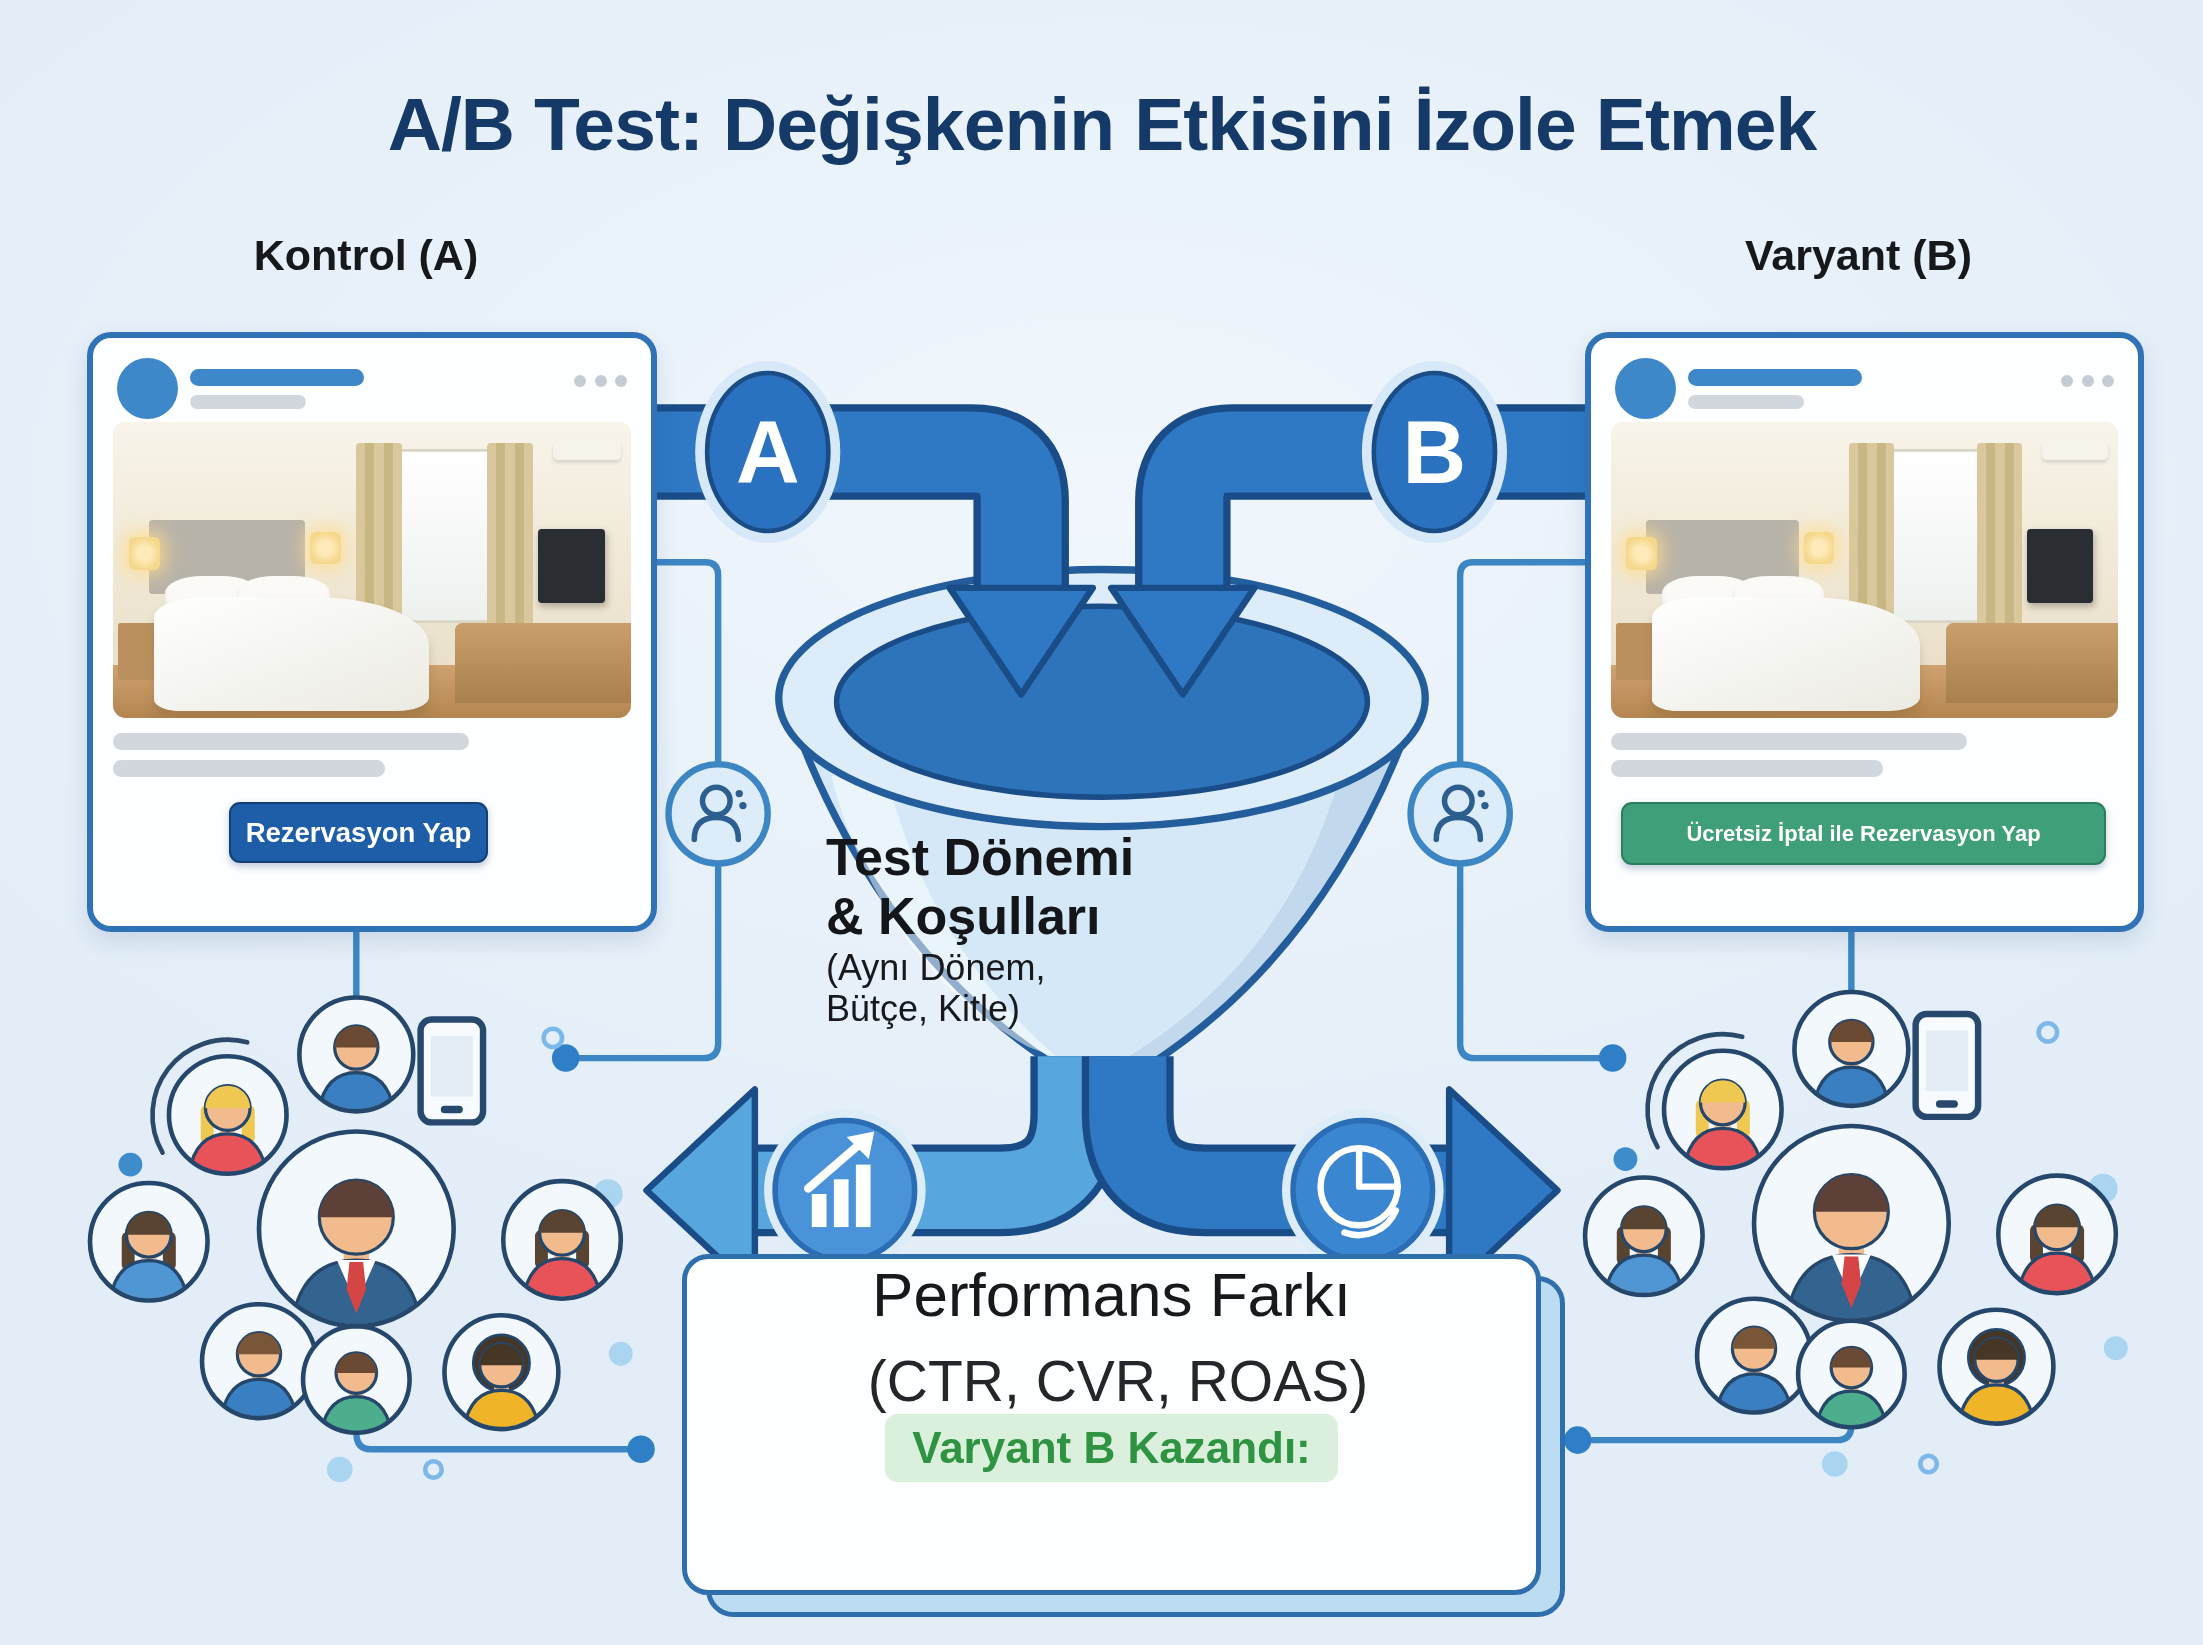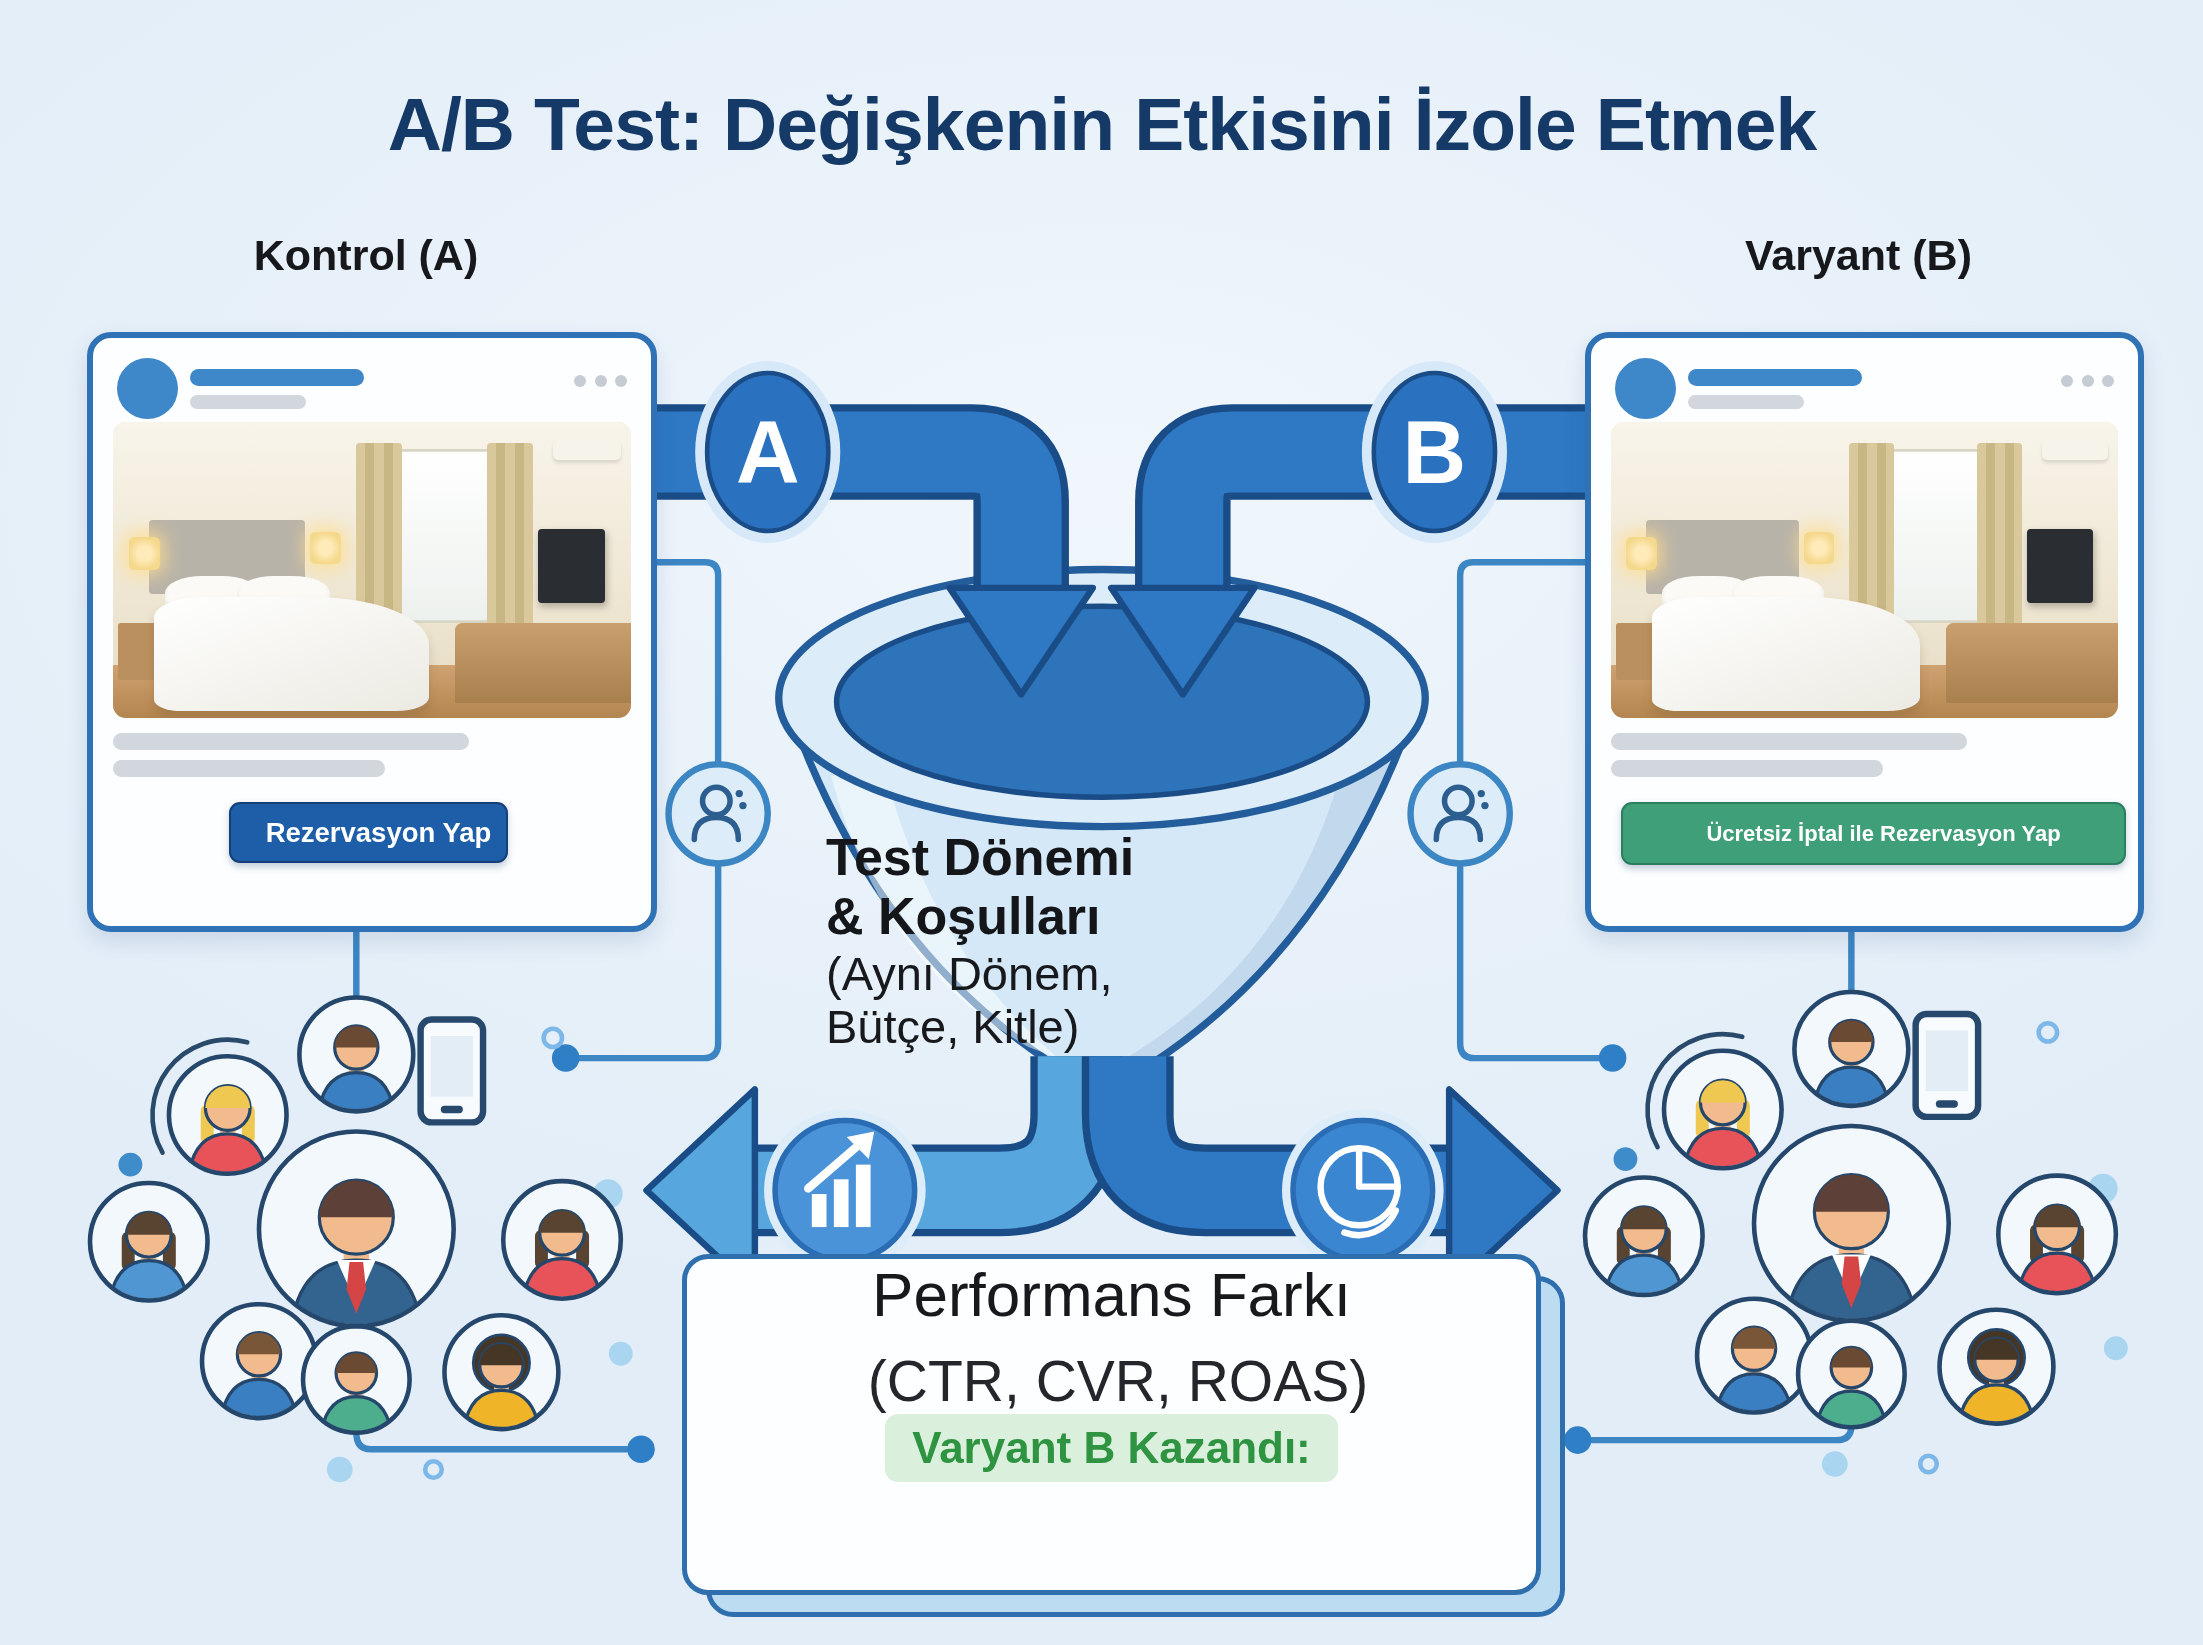--- a/index.html
+++ b/index.html
@@ -20,21 +20,21 @@
   #card-b{left:1585px;top:332px;width:547px;height:588px;}
   .avatar-dot{position:absolute;left:24px;top:20px;width:61px;height:61px;border-radius:50%;background:var(--bar-blue,#3e87c8);}
   .name-bar{position:absolute;left:97px;top:31px;width:174px;height:17.4px;border-radius:9.2px;background:var(--bar-blue,#3e87c8);}
   .sub-bar{position:absolute;left:97px;top:57px;width:116px;height:13.8px;border-radius:7.3px;background:var(--bar-gray,#d2d7de);}
   .dots{position:absolute;right:24px;top:37px;display:flex;gap:8.3px;}
   .dots i{width:12px;height:12px;border-radius:50%;background:#c6ccd4;}
   .photo{position:absolute;left:20px;top:84px;right:20px;height:296px;border-radius:13px;overflow:hidden;background:#efe8d8;}
   .text-bar1{position:absolute;left:20px;top:395px;width:356px;height:16.5px;border-radius:8.3px;background:var(--bar-gray,#d2d7de);}
   .text-bar2{position:absolute;left:20px;top:422px;width:272px;height:16.5px;border-radius:8.3px;background:var(--bar-gray,#d2d7de);}
   .cta{position:absolute;top:464px;display:flex;align-items:center;justify-content:center;color:#fff;font-weight:700;
-    border-radius:11px;box-shadow:0 3.7px 7.3px rgba(20,60,110,.25);cursor:pointer;padding-left:20px;}
+    border-radius:11px;box-shadow:0 3.7px 7.3px rgba(20,60,110,.25);cursor:pointer;}
   #cta-a{left:136px;width:255px;height:57px;font-size:27.5px;background:var(--cta-primary,#1e5ea8);border:2.8px solid #143f77;}
   #cta-b{left:30px;width:481px;height:59px;font-size:22px;background:var(--cta-variant,#3f9f78);border:2.8px solid #2b7f5e;}
 
   
   .ph-wall{position:absolute;inset:0;background:linear-gradient(180deg,#f8f4ea 0%,#efe7d4 55%,#e6dcc4 100%);}
   .ph-floor{position:absolute;left:0;right:0;bottom:0;height:18%;background:linear-gradient(180deg,#cfa271,#b3854f);}
   .ph-window{position:absolute;left:47%;top:9%;width:34%;height:62%;}
   .ph-pane{position:absolute;left:20%;right:20%;top:0;bottom:5%;background:linear-gradient(180deg,#ffffff,#edf1ee);box-shadow:inset 0 0 0 2.8px #d9d5c5;}
   .ph-curtain{position:absolute;top:-3%;bottom:0;width:26%;background:repeating-linear-gradient(90deg,#d9c89c 0 9.2px,#c9b685 9.2px 18.4px);border-radius:3.7px;}
   .ph-curtain.l{left:0}.ph-curtain.r{right:0}
@@ -45,21 +45,21 @@
   .ph-lamp.l1{left:3%;top:39%}.ph-lamp.l2{left:38%;top:37%}
   .ph-desk{position:absolute;right:0;bottom:5%;width:34%;height:27%;background:linear-gradient(180deg,#c99f6d,#a97f4e);border-radius:7.3px 0 0 0;}
   .ph-nightstand{position:absolute;left:1%;bottom:13%;width:14%;height:19%;background:#bb905f;border-radius:2.8px;}
   .ph-bed{position:absolute;left:8%;bottom:0;width:53%;height:48%;}
   .ph-duvet{position:absolute;left:0;right:0;bottom:5%;height:80%;background:linear-gradient(160deg,#ffffff,#ebeae2);border-radius:18% 42% 12% 10%;box-shadow:0 7.3px 9.2px rgba(120,90,50,.25);}
   .ph-pillow{position:absolute;top:0;width:34%;height:30%;background:#fbfaf6;border-radius:40%;box-shadow:inset 0 -3.7px 5.5px rgba(0,0,0,.08);}
   .ph-pillow.p1{left:4%}.ph-pillow.p2{left:30%}
 
   .funnel-text{position:absolute;left:826px;top:828px;width:551px;z-index:2;text-align:left;color:#14161a;line-height:1.14;}
   .funnel-text .b{font-size:52px;font-weight:700;}
-  .funnel-text .r{font-size:47px;font-weight:400;color:#17191d;}
+  .funnel-text .r{font-size:36px;font-weight:400;color:#17191d;}
 
   .perf-shadow{position:absolute;left:706px;top:1276px;width:849px;height:331px;z-index:2;
     background:var(--box-shadow-fill,#bcdcf2);border:5.5px solid var(--box-border,#2f6fad);border-radius:27.5px;}
   .perf-box{position:absolute;left:682px;top:1254px;width:849px;height:331px;z-index:3;
     background:#fcfeff;border:5.5px solid var(--box-border,#2f6fad);border-radius:26px;text-align:center;}
   .perf-title{font-size:62px;font-weight:400;color:#17191d;}
   .perf-sub{margin-top:18px;font-size:57px;font-weight:400;color:#24262b;padding-left:13px;}
   .winner-pill{display:inline-block;padding:9.2px 27.5px;border-radius:13px;
     background:var(--green-pill,#daf0dc);color:var(--green-text,#2f9442);font-size:44px;font-weight:700;}
   .metrics{margin-top:20px;display:flex;justify-content:center;align-items:center;gap:14.7px;}

